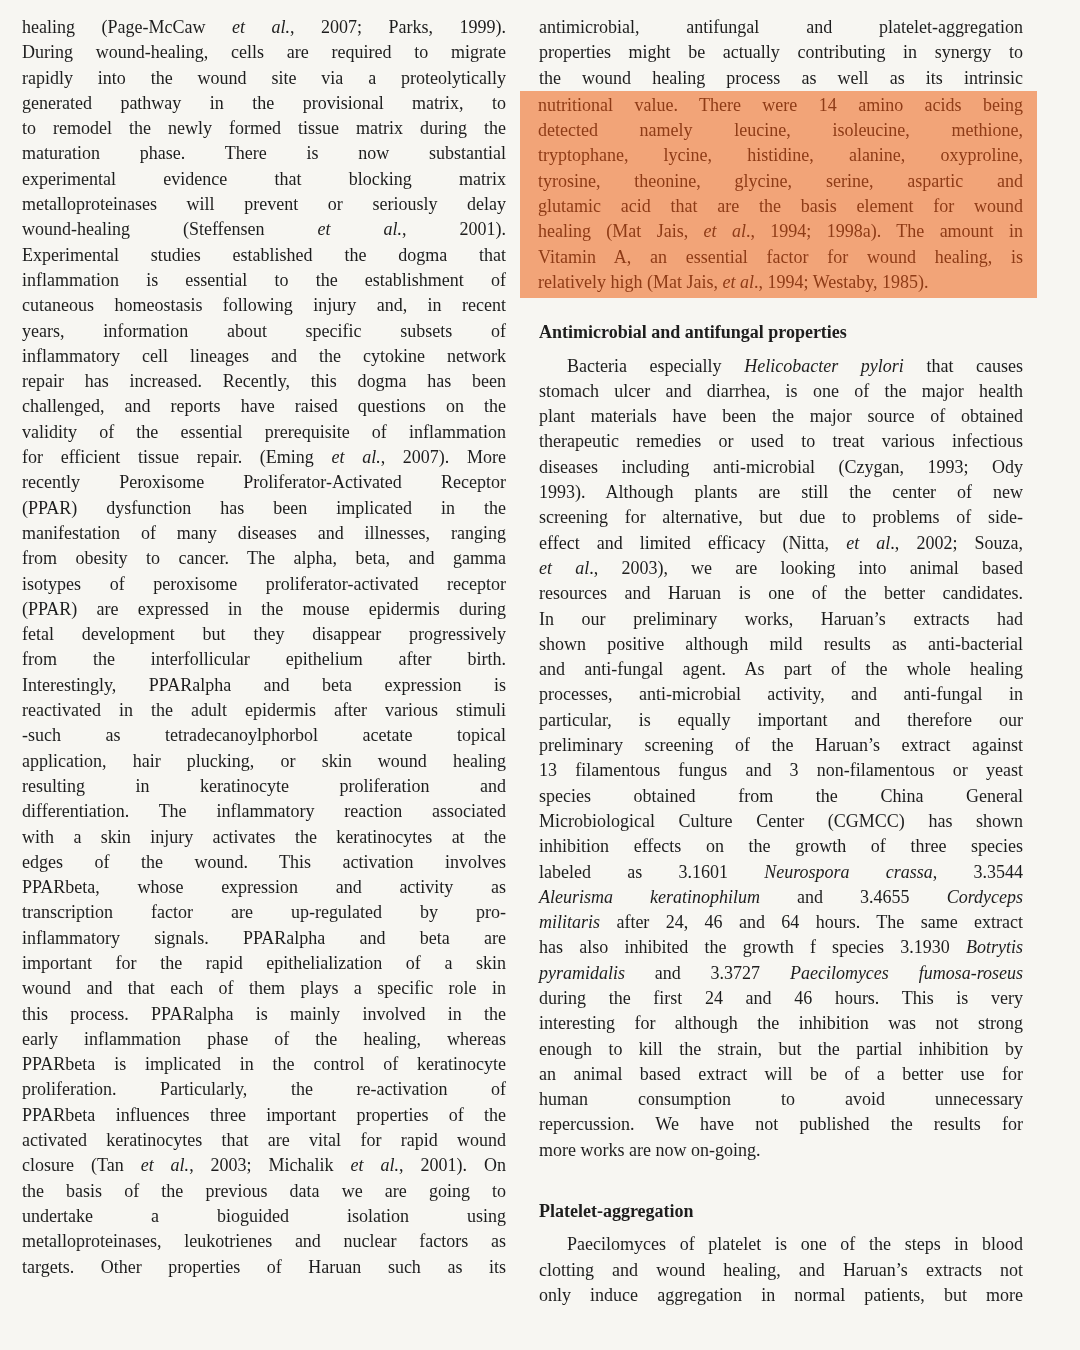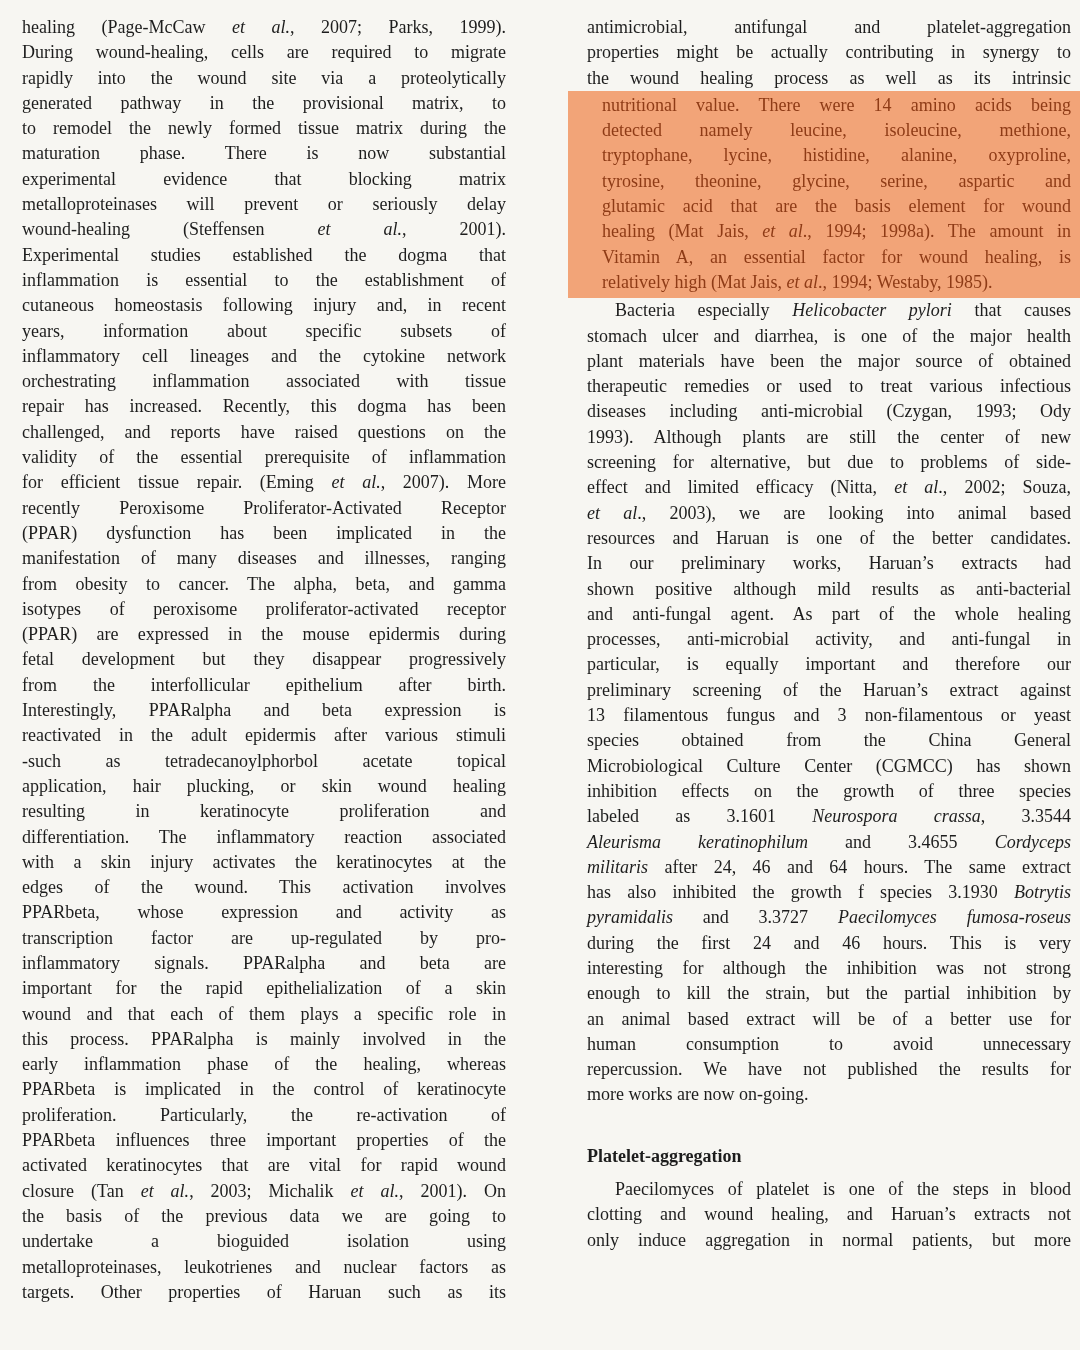--- a/index.html
+++ b/index.html
@@ -16,21 +16,21 @@
     width: 1080px; height: 1350px; border-radius: 30px;
   }
   .col {
     position: absolute;
     top: 15px;
     width: 484px;
     font-size: 18px;
     line-height: 25.3px;
   }
   .col-left  { left: 22px; }
-  .col-right { left: 587px; }
+  .col-right { left: 539px; }
   .block { margin: 0; }
   .line {
     height: 25.3px;
     text-align: justify;
     text-align-last: justify;
     white-space: normal;
     overflow: visible;
   }
   .line.noj { text-align-last: left; }
   .line.ind { text-indent: 28px; }
@@ -39,22 +39,22 @@
     font-weight: bold;
     height: 25.3px;
     line-height: 25.3px;
     margin: 36px 0 8px 0;
     text-align: left;
   }
   .highlight + .heading { margin-top: 22px; }
   .highlight {
     background: var(--hl-bg, #f2a478);
     color: var(--hl-ink, #8e3b16);
-    margin: 0 -14px 0 -19px;
-    padding: 2px 14px 3px 34px;
+    margin: 0 -14px 9px -19px;
+    padding: 2px 14px 3px 18px;
   }
 </style>
 </head>
 <body>
 
 <div class="page">
   <div class="col col-left">
       <div class="block">
         <div class="line"><span>healing (Page-McCaw </span><span class="it">et al.</span><span>, 2007; Parks, 1999).</span></div>
         <div class="line"><span>During wound-healing, cells are required to migrate</span></div>
@@ -63,21 +63,20 @@
         <div class="line"><span>to remodel the newly formed tissue matrix during the</span></div>
         <div class="line"><span>maturation phase.  There is now substantial</span></div>
         <div class="line"><span>experimental evidence that blocking matrix</span></div>
         <div class="line"><span>metalloproteinases will prevent or seriously delay</span></div>
         <div class="line"><span>wound-healing (Steffensen </span><span class="it">et al.</span><span>, 2001).</span></div>
         <div class="line"><span>Experimental studies established the dogma that</span></div>
         <div class="line"><span>inflammation is essential to the establishment of</span></div>
         <div class="line"><span>cutaneous homeostasis following injury and, in recent</span></div>
         <div class="line"><span>years, information about specific subsets of</span></div>
         <div class="line"><span>inflammatory cell lineages and the cytokine network</span></div>
-        <div class="line"><span>orchestrating inflammation associated with tissue</span></div>
         <div class="line"><span>repair has increased.  Recently, this dogma has been</span></div>
         <div class="line"><span>challenged, and reports have raised questions on the</span></div>
         <div class="line"><span>validity of the essential prerequisite of inflammation</span></div>
         <div class="line"><span>for efficient tissue repair. (Eming </span><span class="it">et al.</span><span>, 2007).  More</span></div>
         <div class="line"><span>recently Peroxisome Proliferator-Activated Receptor</span></div>
         <div class="line"><span>(PPAR) dysfunction has been implicated in the</span></div>
         <div class="line"><span>manifestation of many diseases and illnesses, ranging</span></div>
         <div class="line"><span>from obesity to cancer.  The alpha, beta, and gamma</span></div>
         <div class="line"><span>isotypes of peroxisome proliferator-activated receptor</span></div>
         <div class="line"><span>(PPAR) are expressed in the mouse epidermis during</span></div>
@@ -118,20 +117,21 @@
       <div class="block highlight">
         <div class="line"><span>nutritional value.  There were 14 amino acids being</span></div>
         <div class="line"><span>detected namely leucine, isoleucine, methione,</span></div>
         <div class="line"><span>tryptophane, lycine, histidine, alanine, oxyproline,</span></div>
         <div class="line"><span>tyrosine, theonine, glycine, serine, aspartic and</span></div>
         <div class="line"><span>glutamic acid that are the basis element for wound</span></div>
         <div class="line"><span>healing (Mat Jais, </span><span class="it">et al</span><span>., 1994; 1998a).  The amount in</span></div>
         <div class="line"><span>Vitamin A, an essential factor for wound healing, is</span></div>
         <div class="line noj"><span>relatively high (Mat Jais, </span><span class="it">et al</span><span>., 1994; Westaby, 1985).</span></div>
       </div>
+      <div class="heading">Antimicrobial and antifungal properties</div>
       <div class="block">
         <div class="line ind"><span>Bacteria especially </span><span class="it">Helicobacter pylori</span><span> that causes</span></div>
         <div class="line"><span>stomach ulcer and diarrhea, is one of the major health</span></div>
         <div class="line"><span>plant materials have been the major source of obtained</span></div>
         <div class="line"><span>therapeutic remedies or used to treat various infectious</span></div>
         <div class="line"><span>diseases including anti-microbial (Czygan, 1993; Ody</span></div>
         <div class="line"><span>1993).  Although plants are still the center of new</span></div>
         <div class="line"><span>screening for alternative, but due to problems of side-</span></div>
         <div class="line"><span>effect and limited efficacy (Nitta, </span><span class="it">et al</span><span>., 2002; Souza,</span></div>
         <div class="line"><span class="it">et al</span><span>., 2003), we are looking into animal based</span></div>

